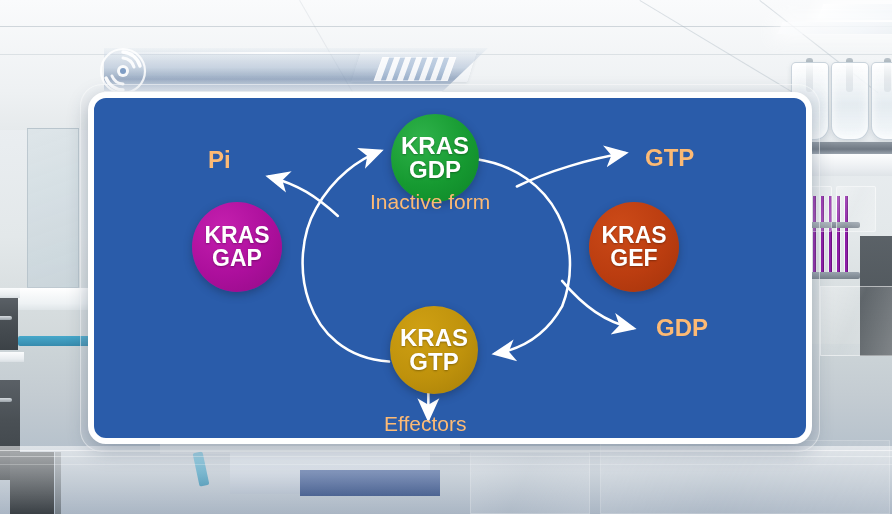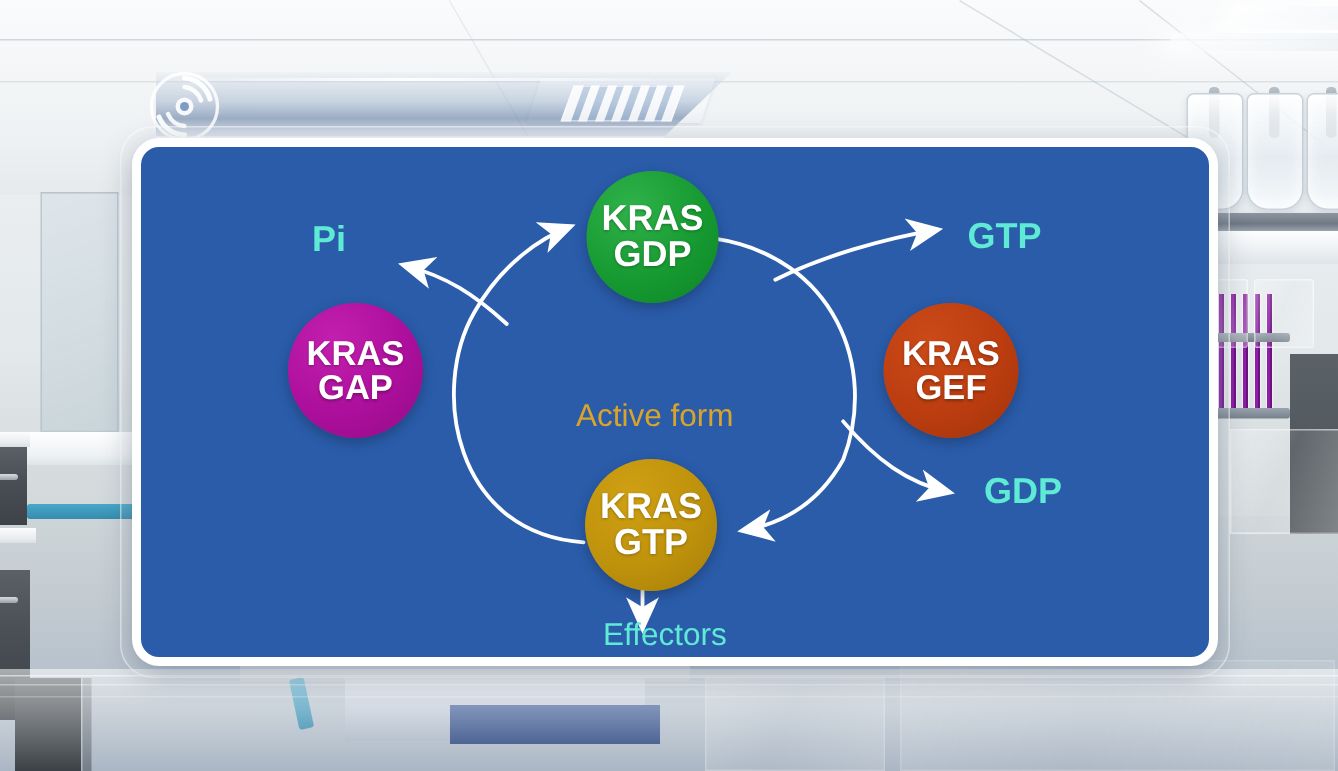--- a/index.html
+++ b/index.html
@@ -190,28 +190,28 @@
     background:radial-gradient(circle at 34% 28%, #cc4a18 0%, #bb3d10 55%, #a3330b 100%);
     font-size:23px;
   }
   #node-gtp{
     left:296px; top:208px; width:88px; height:88px;
     background:radial-gradient(circle at 34% 28%, #cfa013 0%, #bf920c 55%, #a67e08 100%);
     font-size:24px;
   }
 
   .lbl{
-    position:absolute; color:#5eead4; white-space:nowrap;
+    position:absolute; color:#fdba74; white-space:nowrap;
   }
   #lbl-inactive{ left:276px; top:92px; font-size:21px; }
   #lbl-active{ left:290px; top:168px; font-size:21px; color:#d9a42a; }
   #lbl-pi{ left:114px; top:48px; font-size:24px; font-weight:bold; }
   #lbl-gtp{ left:551px; top:46px; font-size:24px; font-weight:bold; }
   #lbl-gdp{ left:562px; top:216px; font-size:24px; font-weight:bold; }
-  #lbl-effectors{ left:308px; top:314px; font-size:21px; }
+  #lbl-effectors{ left:290px; top:314px; font-size:21px; }
 </style>
 </head>
 <body>
 
 <div id="bg">
   <div class="bg-base"></div>
   <div class="floor"></div>
 
   <div class="ceiling"></div>
   <div class="ceiling-line" style="left:0;top:26px;width:892px;"></div>
@@ -330,18 +330,18 @@
   <div class="node" id="node-gef">
     <span class="l1">KRAS</span>
     <span class="l2">GEF</span>
   </div>
 
   <div class="node" id="node-gtp">
     <span class="l1">KRAS</span>
     <span class="l2">GTP</span>
   </div>
 
-  <div class="lbl" id="lbl-active">Active form</div>
+  <div class="lbl" id="lbl-inactive">Inactive form</div>
   <div class="lbl" id="lbl-pi">Pi</div>
   <div class="lbl" id="lbl-gtp">GTP</div>
   <div class="lbl" id="lbl-gdp">GDP</div>
   <div class="lbl" id="lbl-effectors">Effectors</div>
 </div>
 
 </body></html>

